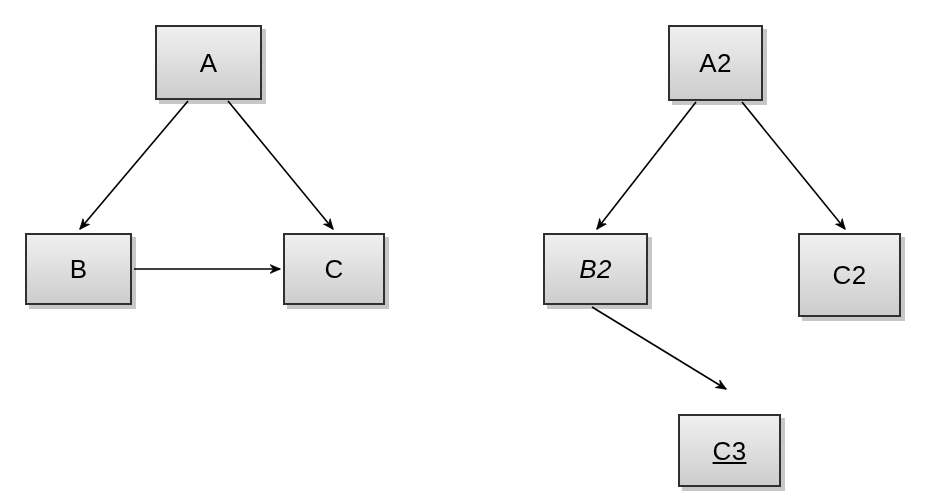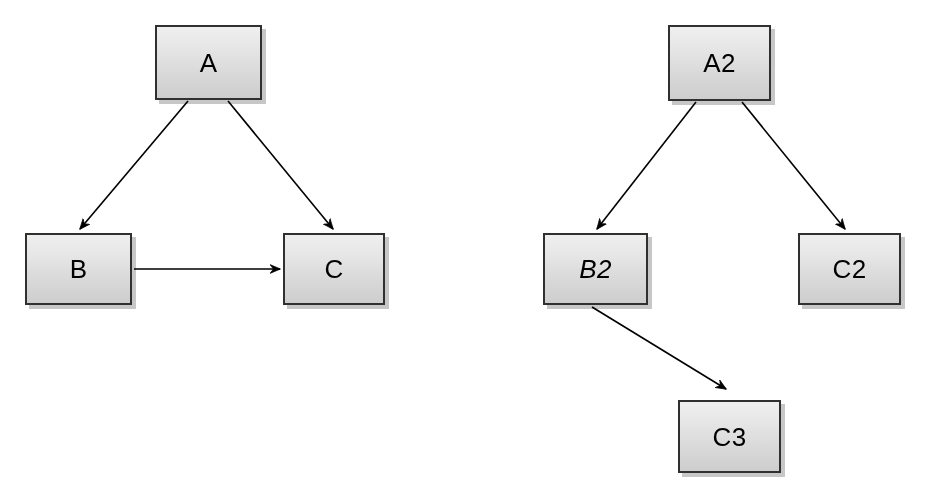--- a/index.html
+++ b/index.html
@@ -70,27 +70,27 @@
   <div id="nodes-group">
       <div class="node" style="left: 155px; top: 25px; width: 107px; height: 75px;">
         <span class="node-label">A</span>
       </div>
       <div class="node" style="left: 25px; top: 233px; width: 107px; height: 72px;">
         <span class="node-label">B</span>
       </div>
       <div class="node" style="left: 283px; top: 233px; width: 102px; height: 72px;">
         <span class="node-label">C</span>
       </div>
-      <div class="node" style="left: 668px; top: 25px; width: 103px; height: 76px;">
+      <div class="node" style="left: 668px; top: 25px; width: 95px; height: 76px;">
         <span class="node-label">A2</span>
       </div>
       <div class="node" style="left: 543px; top: 233px; width: 105px; height: 72px; font-style: italic;">
         <span class="node-label">B2</span>
       </div>
-      <div class="node" style="left: 798px; top: 233px; width: 103px; height: 72px;">
+      <div class="node" style="left: 798px; top: 233px; width: 103px; height: 84px;">
         <span class="node-label">C2</span>
       </div>
-      <div class="node" style="left: 678px; top: 400px; width: 103px; height: 73px;">
+      <div class="node" style="left: 678px; top: 414px; width: 103px; height: 73px; text-decoration: underline;">
         <span class="node-label">C3</span>
       </div>
     </div>
 
 </div>
 
 </body></html>

